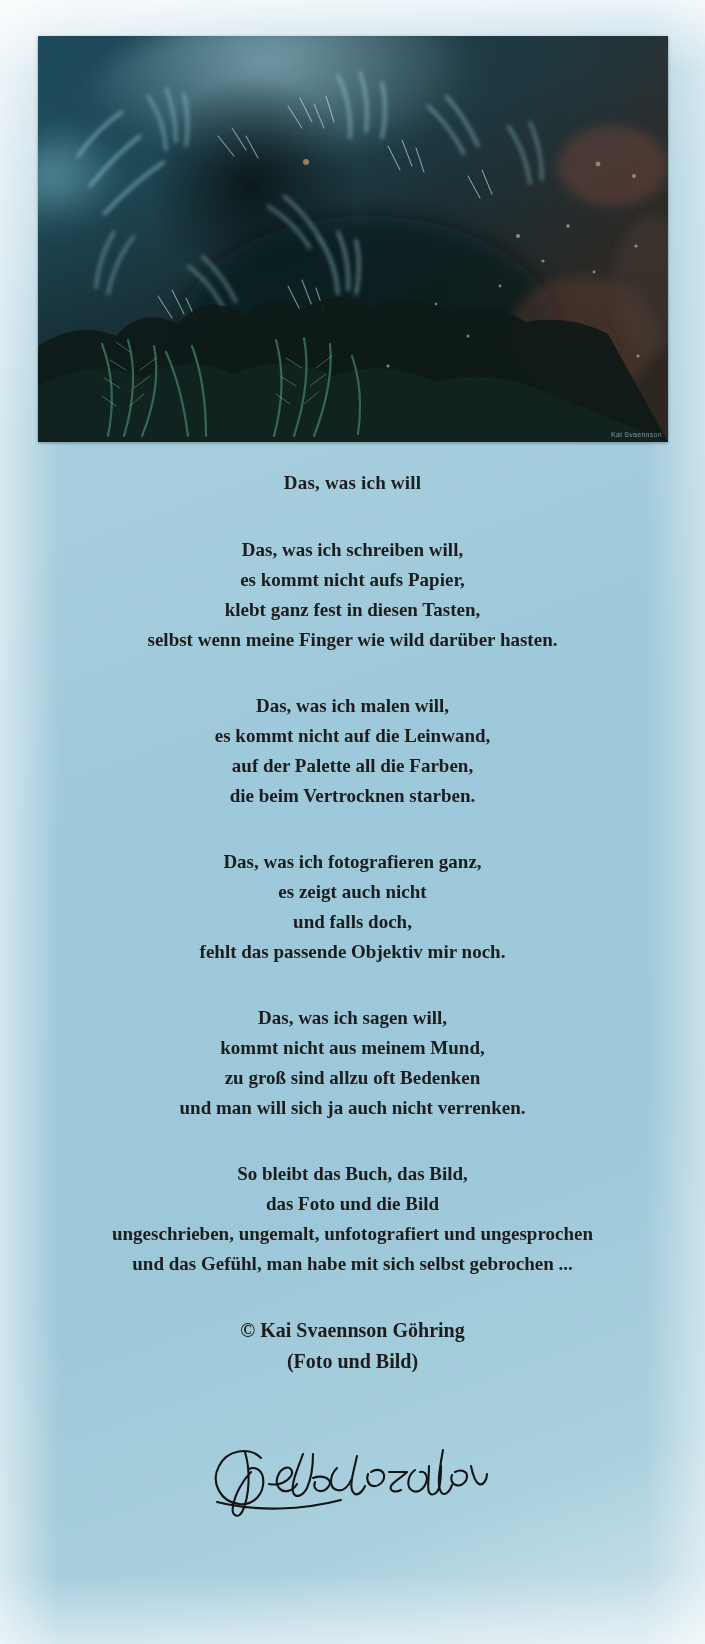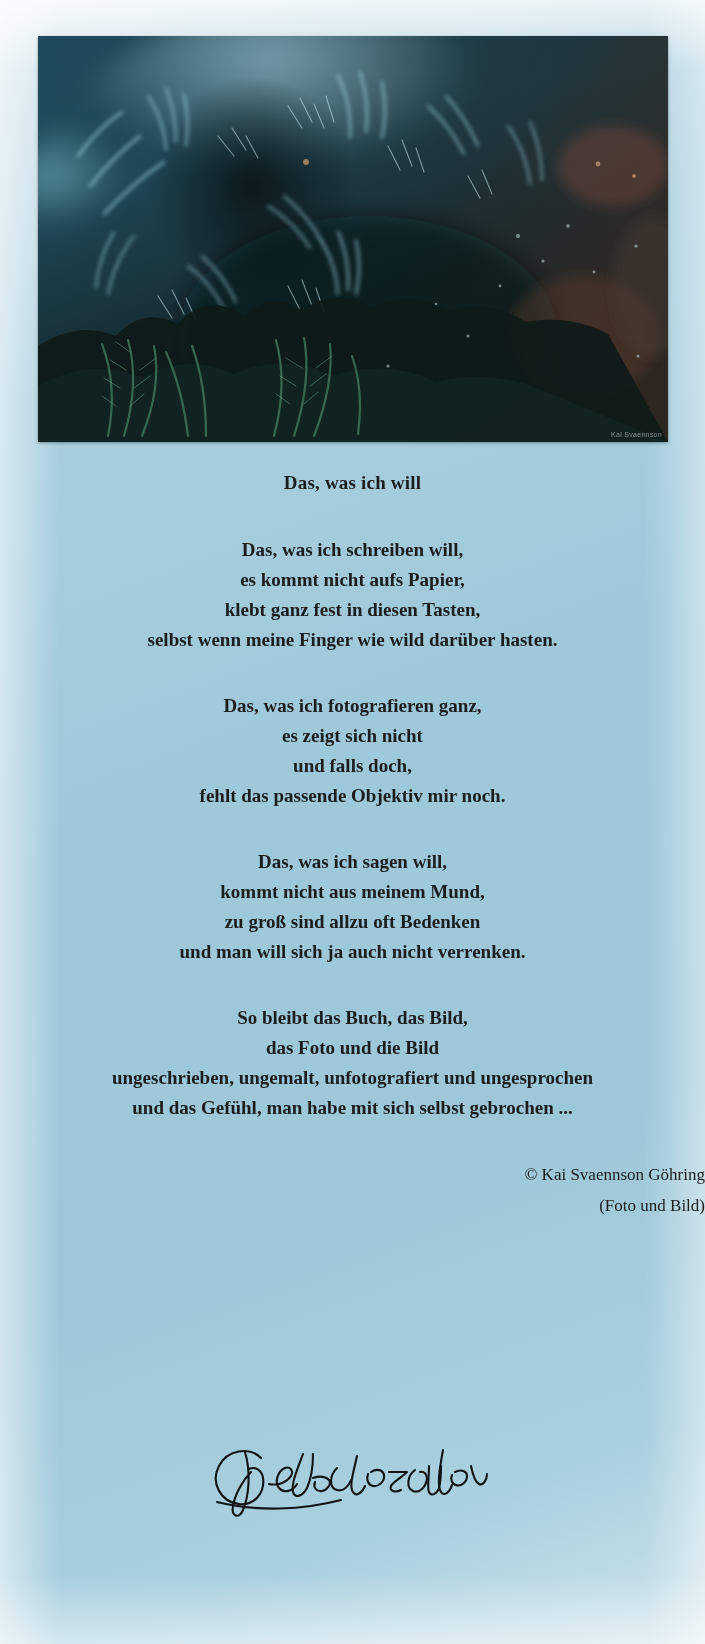--- a/index.html
+++ b/index.html
@@ -84,24 +84,23 @@
     font-size: 19px;
     font-weight: bold;
     line-height: 30px;
     white-space: nowrap;
   }
 
   .credit {
     margin-top: 8px;
   }
   .credit .line {
-    font-size: 17px;
-    font-weight: normal;
+    font-size: 20px;
+    font-weight: bold;
     line-height: 31px;
-    text-align: right;
   }
 
   
   .signature {
     position: absolute;
     left: 0;
     top: 1438px;
     width: 705px;
     display: flex;
     justify-content: center;
@@ -240,24 +239,30 @@
   <div class="poem">
     <div class="poem-title">Das, was ich will</div>
 
     <div class="stanza">
       <div class="line">Das, was ich schreiben will,</div>
       <div class="line">es kommt nicht aufs Papier,</div>
       <div class="line">klebt ganz fest in diesen Tasten,</div>
       <div class="line">selbst wenn meine Finger wie wild darüber hasten.</div>
     </div>
 
+    <div class="stanza">
+      <div class="line">Das, was ich malen will,</div>
+      <div class="line">es kommt nicht auf die Leinwand,</div>
+      <div class="line">auf der Palette all die Farben,</div>
+      <div class="line">die beim Vertrocknen starben.</div>
+    </div>
 
     <div class="stanza">
       <div class="line">Das, was ich fotografieren ganz,</div>
-      <div class="line">es zeigt sich nicht</div>
+      <div class="line">es zeigt auch nicht</div>
       <div class="line">und falls doch,</div>
       <div class="line">fehlt das passende Objektiv mir noch.</div>
     </div>
 
     <div class="stanza">
       <div class="line">Das, was ich sagen will,</div>
       <div class="line">kommt nicht aus meinem Mund,</div>
       <div class="line">zu groß sind allzu oft Bedenken</div>
       <div class="line">und man will sich ja auch nicht verrenken.</div>
     </div>

